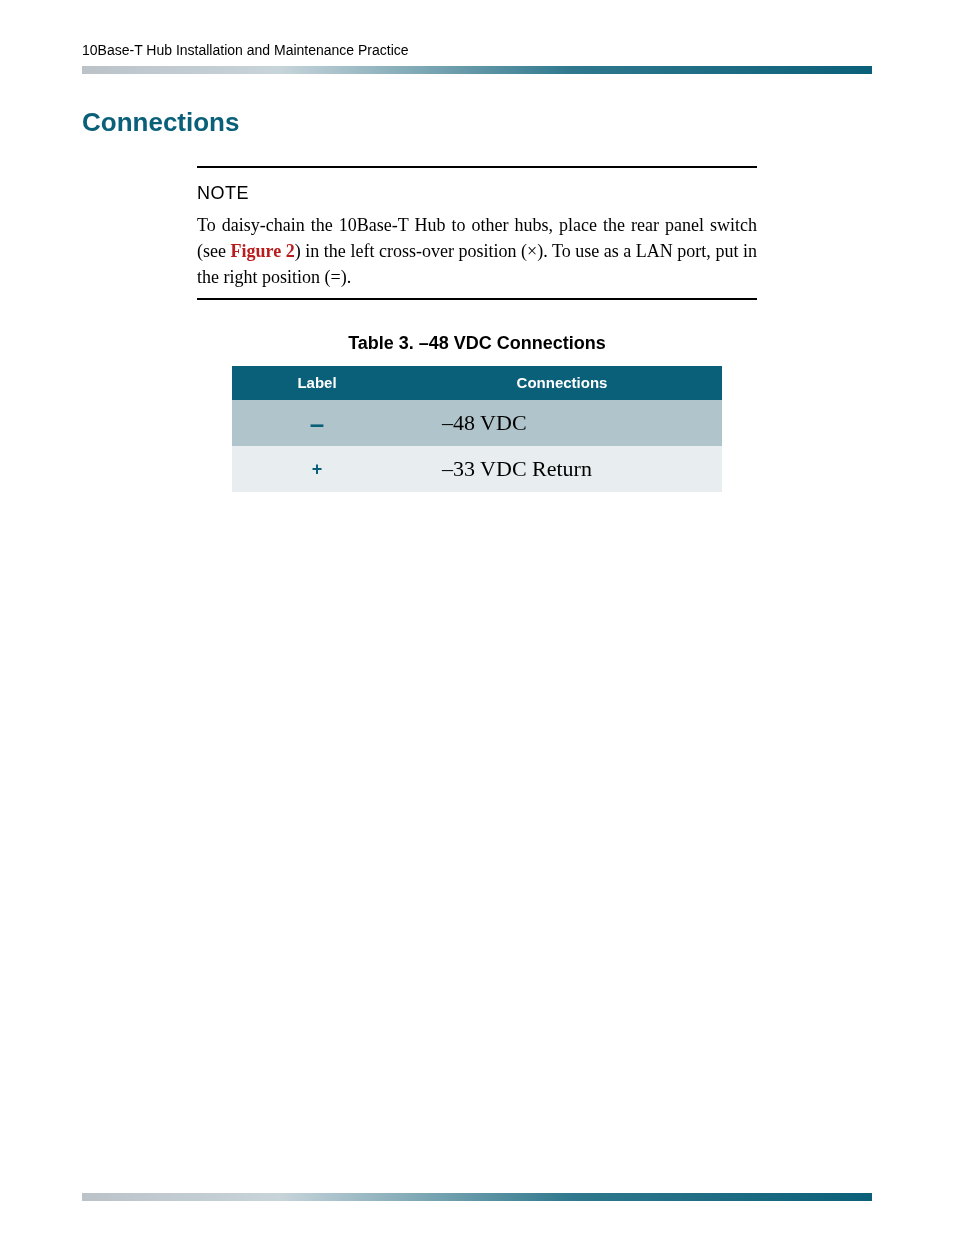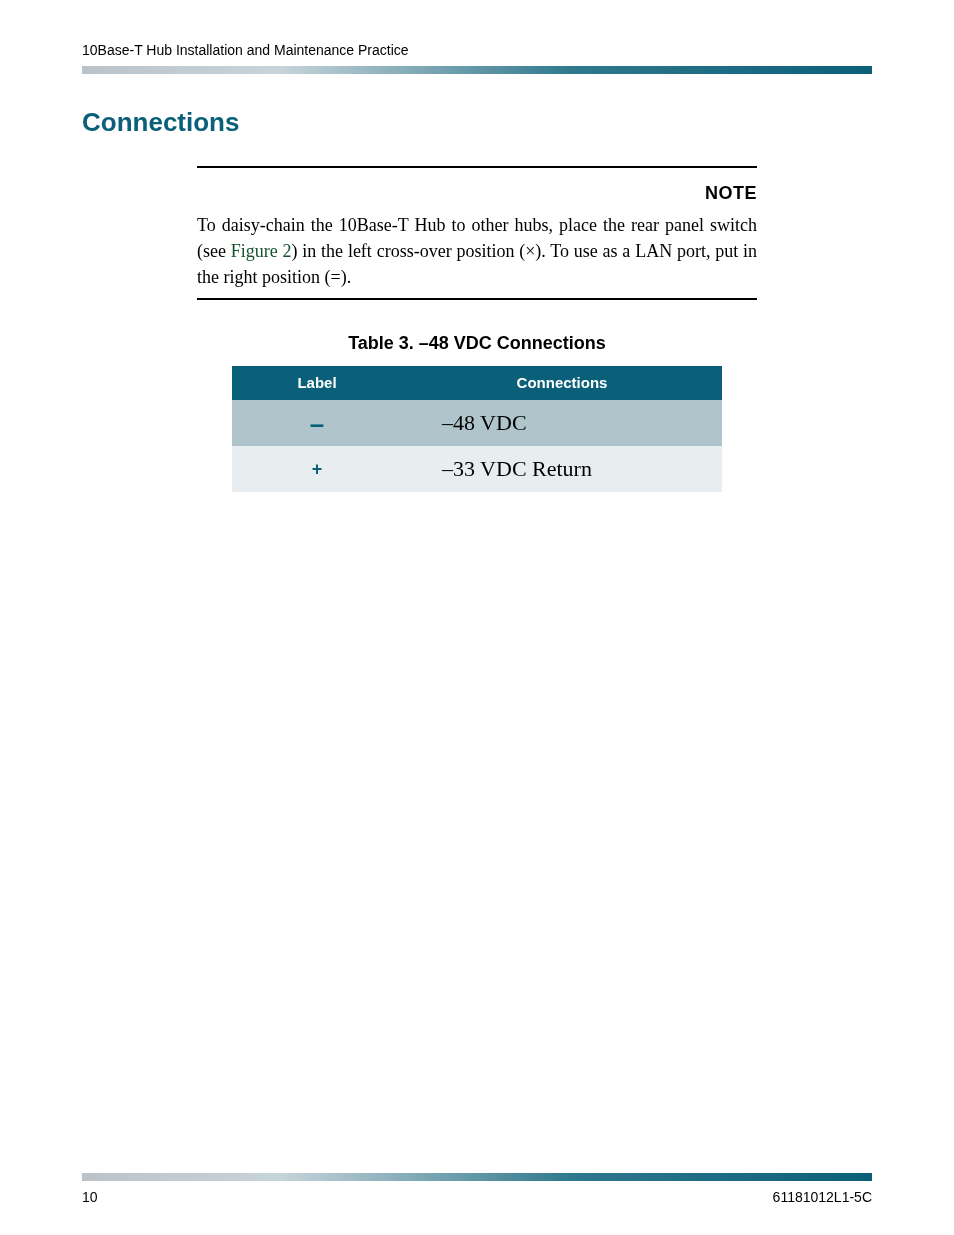--- a/index.html
+++ b/index.html
@@ -40,32 +40,33 @@
   }
   .note-block {
     width: 560px;
     margin: 24px auto 30px auto;
     border-top: 2px solid #000;
     border-bottom: 2px solid #000;
     padding: 8px 0;
     text-align: left;
   }
   .note-title {
-    text-align: right;
+    text-align: left;
     font-family: Arial, Helvetica, sans-serif;
-    font-weight: 700;
+    font-weight: 400;
     letter-spacing: 0.5px;
     margin: 4px 0 6px 0;
   }
   .note-body {
     text-align: justify;
   }
   .link {
-    color: #14532d;
+    color: #b91c1c;
     cursor: pointer;
+    font-weight: bold;
   }
   .table-caption {
     text-align: center;
     font-family: Arial, Helvetica, sans-serif;
     font-weight: 700;
     margin: 26px 0 10px 0;
   }
   table.data {
     border-collapse: collapse;
     width: 490px;
@@ -164,19 +165,15 @@
         <td class="label-cell">
           <span>+</span>
         </td>
         <td class="conn-cell">–33 VDC Return</td>
       </tr>
     </tbody>
   </table>
 
   <div class="footer">
     <div class="bottom-bar"></div>
-    <div class="footer-row">
-      <span>10</span>
-      <span>61181012L1-5C</span>
-    </div>
   </div>
 
 </div>
 
 </body></html>

